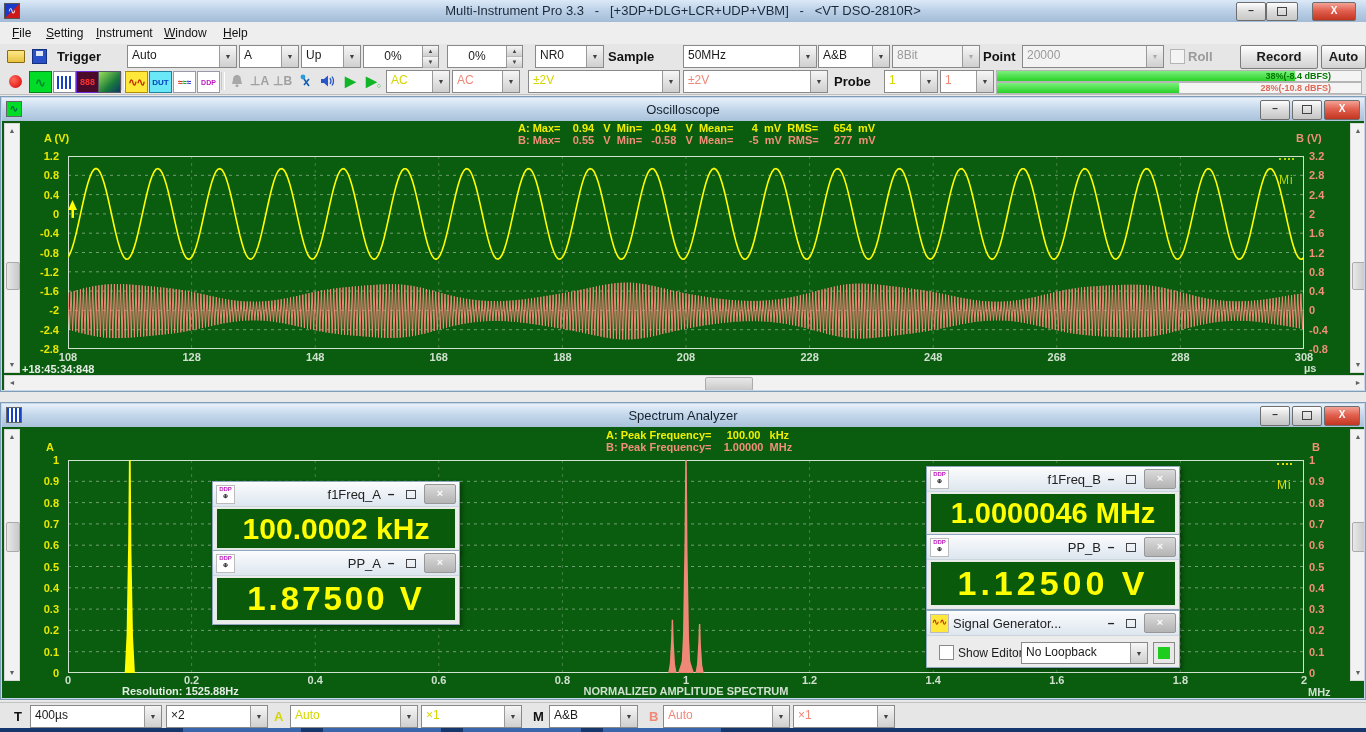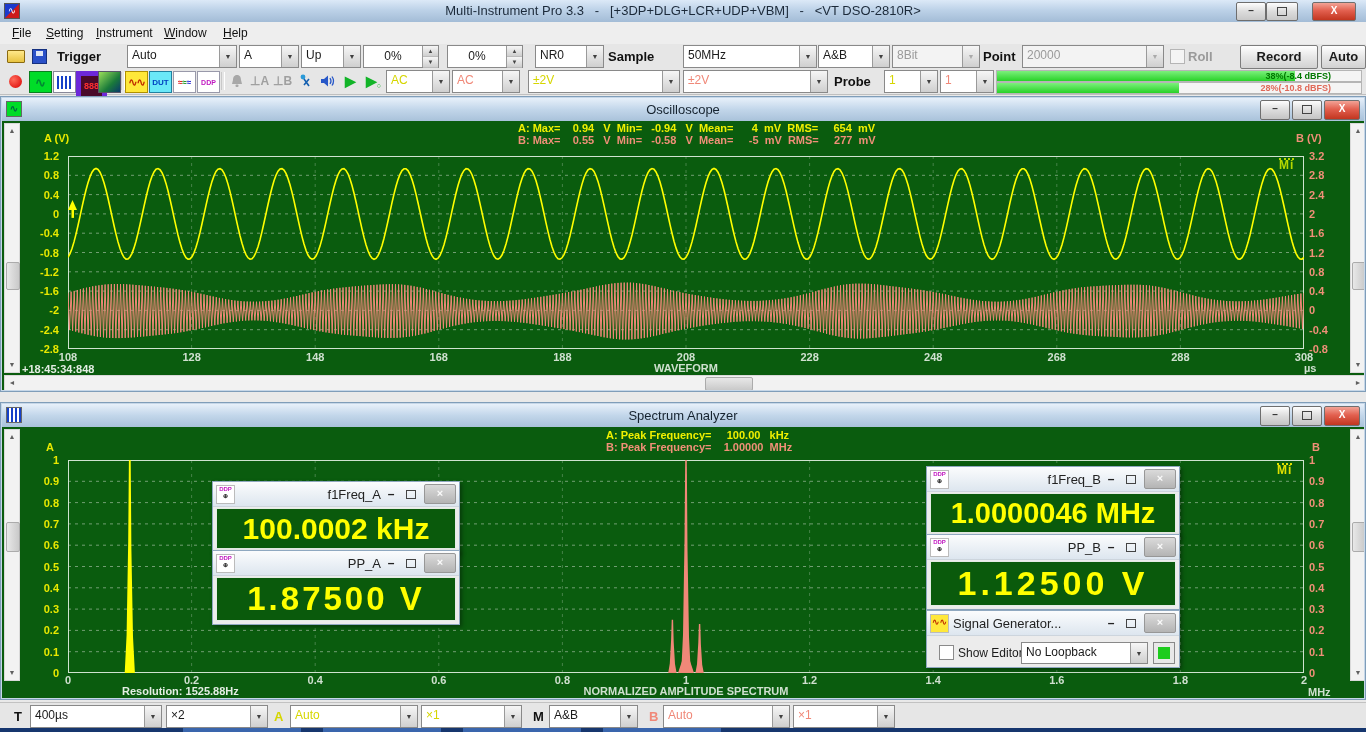--- a/index.html
+++ b/index.html
@@ -55,21 +55,21 @@
   .swbtn.close{width:34px;background:linear-gradient(#f2a396,#e2604f 45%,#c23620);color:#fff;}
   .client{position:absolute;left:1px;right:1px;bottom:1px;top:24px;background:#0a5c0e;overflow:hidden;}
   .stats{position:absolute;font-size:11px;font-weight:bold;}
   .axlab{position:absolute;font-size:11px;font-weight:bold;}
   .ticks{position:absolute;}
   .tick{position:absolute;font-size:11px;font-weight:bold;}
   .ticksyL .tick{width:100%;text-align:right;padding-right:5px;box-sizing:border-box;color:#e8e800;}
   .ticksyR .tick{width:100%;text-align:left;padding-left:4px;box-sizing:border-box;color:#f09078;}
   .ticksx .tick{transform:translateX(-50%);color:#cfe0cf;}
   .plotlab{position:absolute;font-size:11px;font-weight:bold;color:#cfe0cf;}
-  .mi{position:absolute;font-size:12px;font-weight:bold;border-top:2px dotted currentColor;padding-top:0;letter-spacing:1px;line-height:11px;}
+  .mi{position:absolute;font-size:12px;font-weight:normal;border-top:2px dotted currentColor;padding-top:15px;letter-spacing:1px;line-height:11px;}
   
   .vsb{position:absolute;width:16px;background:#f2f2f2;border:1px solid #d9d9d9;box-sizing:border-box;}
   .hsb{position:absolute;height:16px;background:#f2f2f2;border:1px solid #d9d9d9;box-sizing:border-box;}
   .sbbtn{position:absolute;width:14px;height:14px;background:#f2f2f2;color:#606060;font-size:7px;text-align:center;line-height:14px;}
   .sbthumb{position:absolute;background:linear-gradient(90deg,#e8e8e8,#c9c9c9);border:1px solid #ababab;border-radius:2px;}
   .sbthumbh{position:absolute;background:linear-gradient(#e8e8e8,#c9c9c9);border:1px solid #ababab;border-radius:2px;}
   
   .ddp{position:absolute;background:#ececec;border:1px solid #8fa8c0;box-shadow:2px 2px 4px rgba(0,0,0,.35);box-sizing:border-box;}
   .ddp-h{height:24px;display:flex;align-items:center;background:linear-gradient(#fbfcfd,#dde6ef);border-bottom:1px solid #cdd5dd;padding:0 3px;}
   .ddp-ico{width:17px;height:17px;background:#fff;border:1px solid #bbb;font-size:6px;line-height:7px;text-align:center;font-weight:bold;overflow:hidden;}
@@ -172,21 +172,21 @@
   </div>
 
   <div class="tb tb2">
     <div class="ico" style="left:5px;">
         <div style="width:13px;height:13px;border-radius:50%;background:radial-gradient(circle at 35% 35%,#ff6a5a,#d80000);"></div>
       </div>
     <div class="ico" style="left:29px;background:#00dc28;border:1px solid #0a7f1e;color:#083;font-size:13px;">∿</div>
     <div class="ico" style="left:53px;background:#fff;border:1px solid #889;">
         <div style="width:15px;height:13px;background:repeating-linear-gradient(90deg,#1540c8 0 2px,#fff 2px 4px);"></div>
       </div>
-    <div class="ico" style="left:76px;background:#4a0a2a;border:5px solid #6d28d9;color:#ff3030;font-size:9px;">888</div>
+    <div class="ico" style="left:76px;background:#4a0a2a;border:1px solid #6d28d9;color:#ff3030;font-size:9px;">888</div>
     <div class="ico" style="left:98px;background:linear-gradient(135deg,#9adf5a,#1a7a3a 60%,#0a3a6a);border:1px solid #556;"></div>
     <div class="sep" style="left:121px;"></div>
     <div class="ico" style="left:125px;background:#ffe83a;border:1px solid #b09000;color:#c03000;font-size:11px;letter-spacing:-1px;">∿∿</div>
     <div class="ico" style="left:149px;background:#6ae8f8;border:1px solid #2080a0;color:#0040c0;font-size:8px;">DUT</div>
     <div class="ico" style="left:173px;background:#fff;border:1px solid #99a;font-size:8px;line-height:5px;">
         <span style="color:#d00;">≈</span>
         <span style="color:#080;">≈</span>
         <span style="color:#00c;">≈</span>
       </div>
     <div class="ico" style="left:197px;background:#fff;border:1px solid #99a;font-size:7px;">
@@ -322,21 +322,20 @@
           <span class="tick" style="left: 20%;">148</span>
           <span class="tick" style="left: 30%;">168</span>
           <span class="tick" style="left: 40%;">188</span>
           <span class="tick" style="left: 50%;">208</span>
           <span class="tick" style="left: 60%;">228</span>
           <span class="tick" style="left: 70%;">248</span>
           <span class="tick" style="left: 80%;">268</span>
           <span class="tick" style="left: 90%;">288</span>
           <span class="tick" style="left: 100%;">308</span>
         </div>
-      <div class="plotlab" style="left:66px;width:1236px;top:241px;text-align:center;">WAVEFORM</div>
       <span class="plotlab" style="left:1302px;top:241px;">µs</span>
       <span class="plotlab" style="left:20px;top:242px;color:#e4eee4;">+18:45:34:848</span>
       <div class="mi" style="left:1277px;top:37px;color:#b5d800;">Mi</div>
       <div class="vsb" style="left:2px;top:2px;height:250px;">
         <div class="sbbtn" style="top:0;left:0;">▲</div>
         <div class="sbthumb" style="left:1px;top:138px;width:12px;height:26px;"></div>
         <div class="sbbtn" style="bottom:0;left:0;">▼</div>
       </div>
       <div class="vsb" style="left:1348px;top:2px;height:250px;">
         <div class="sbbtn" style="top:0;left:0;">▲</div>

